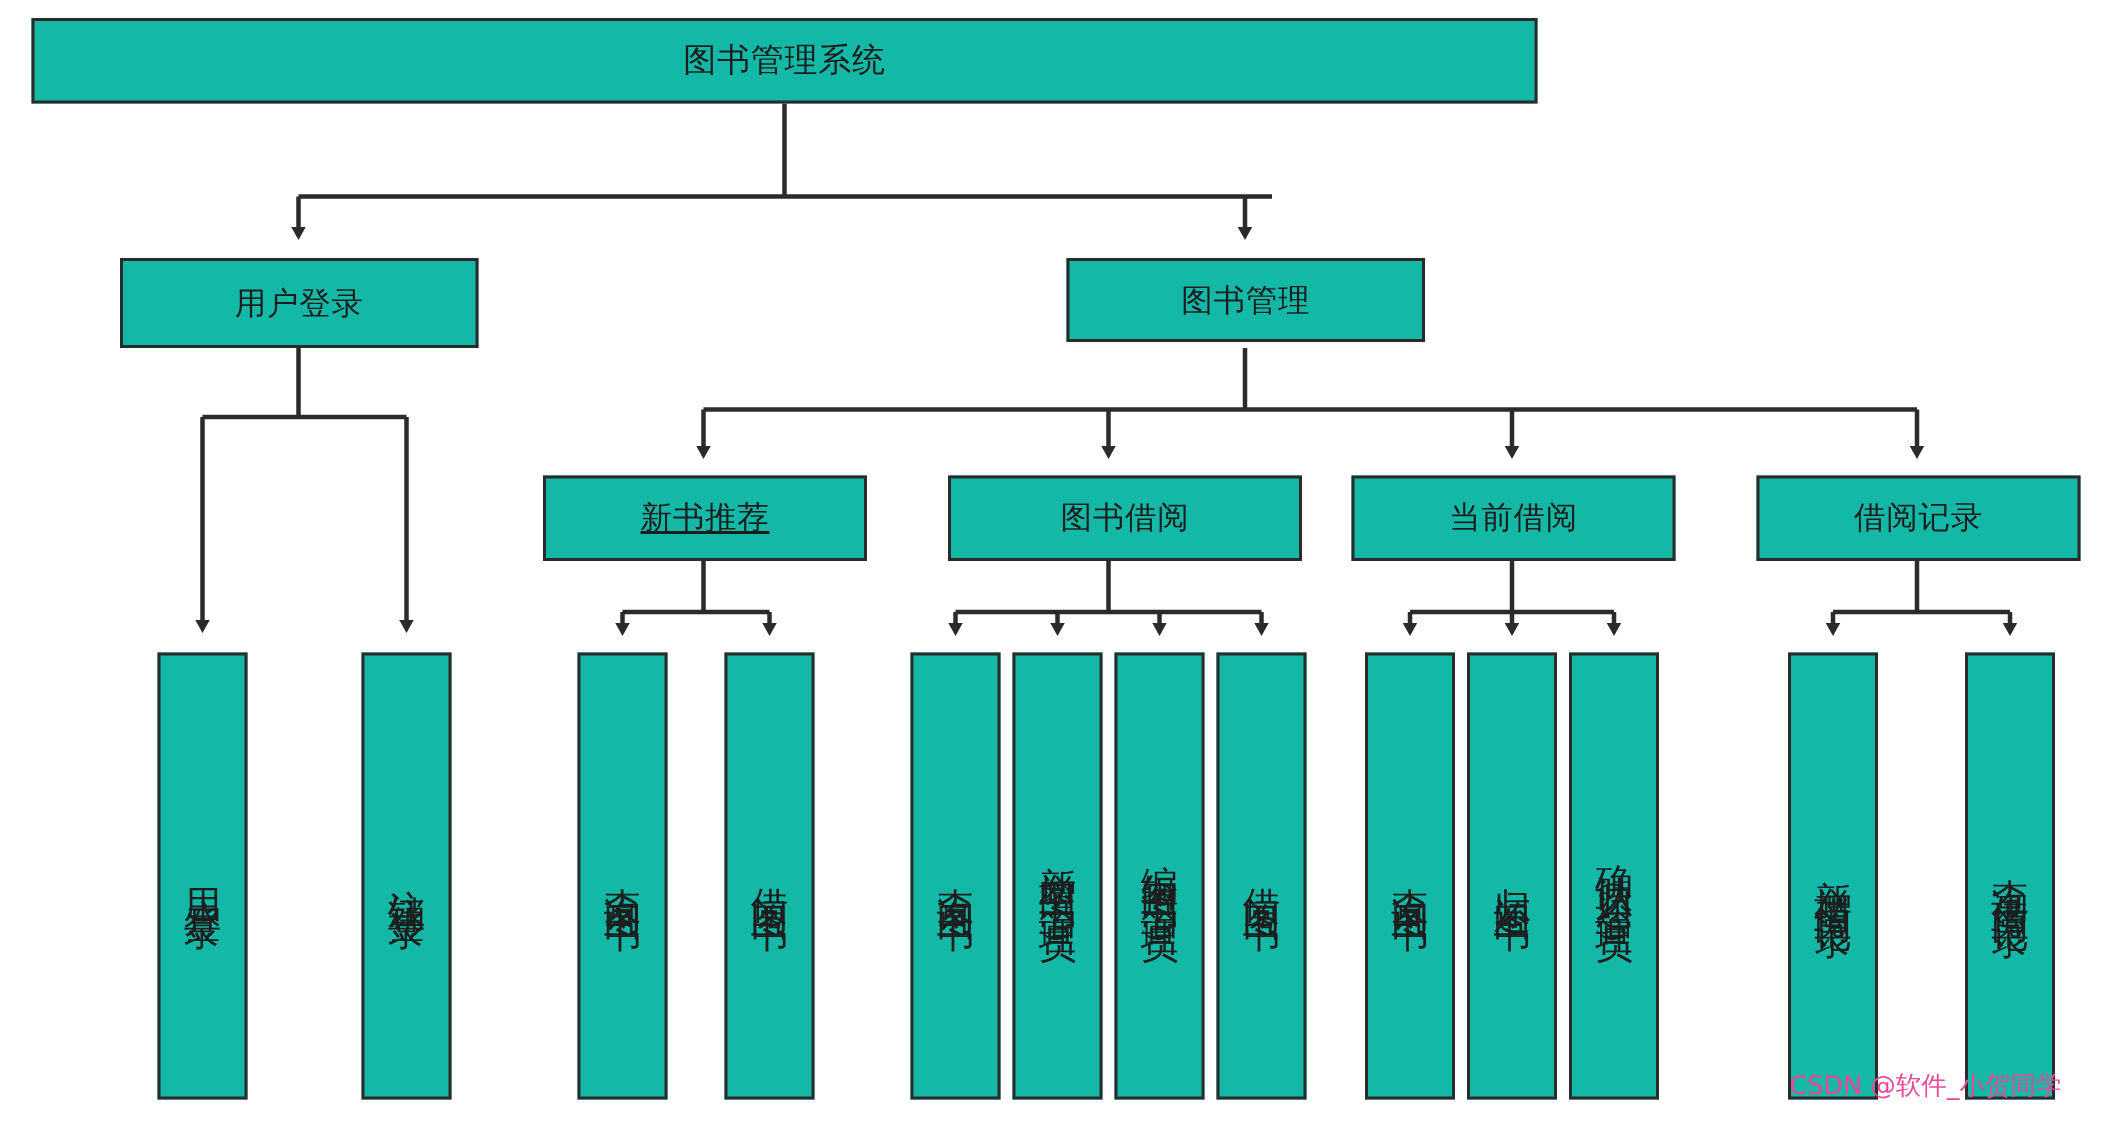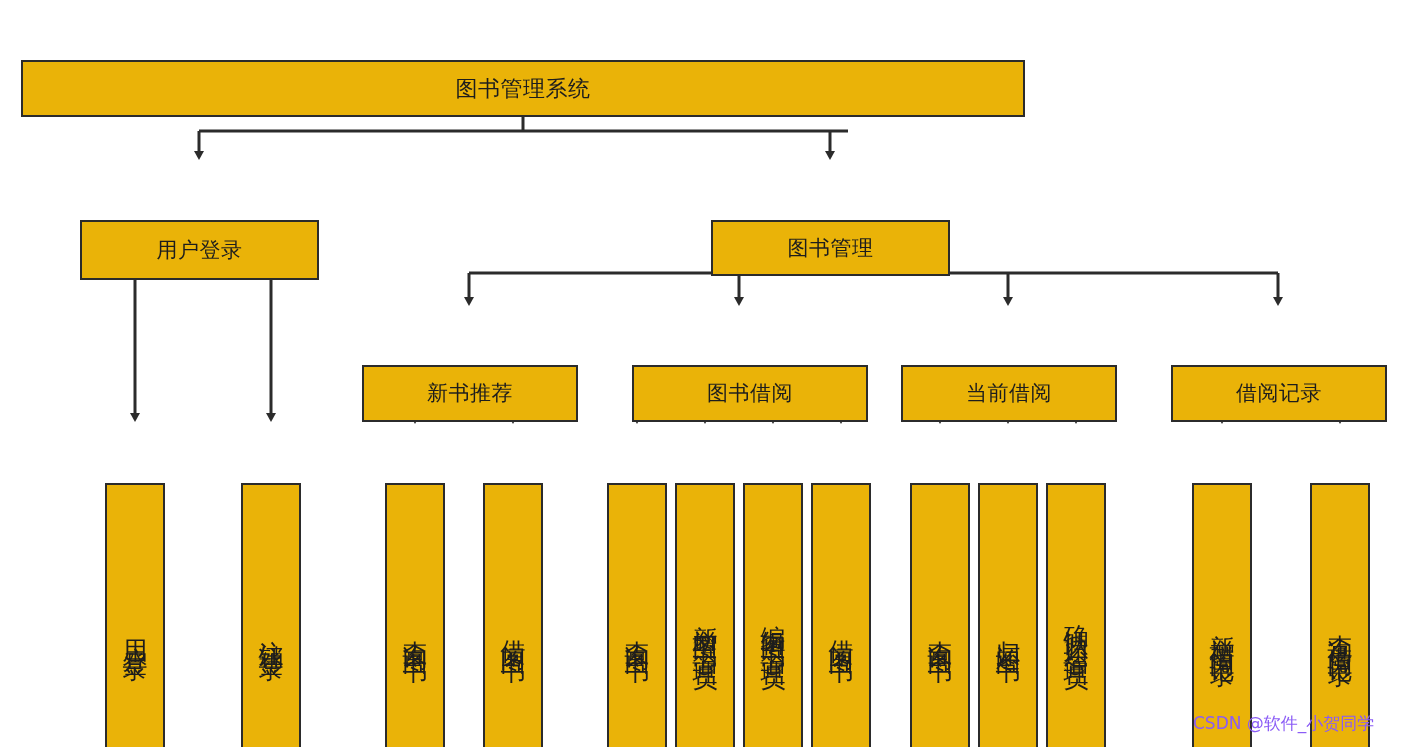--- a/index.html
+++ b/index.html
@@ -22,28 +22,27 @@
     position: absolute;
     left: 0;
     top: 0;
     width: 1405px;
     height: 747px;
     pointer-events: none;
   }
   .node {
     position: absolute;
     box-sizing: border-box;
-    background: #eab308;
+    background: #14b8a6;
     border: 2.5px solid #2b2b2b;
     display: flex;
     align-items: center;
     justify-content: center;
     color: #1d1d1d;
     z-index: 2;
-    margin-top: 48px;
   }
   .node-label {
     display: block;
     text-align: center;
     line-height: 1.18;
     color: #1d1d1d;
     white-space: pre-line;
   }
   
   .node.horiz .node-label {
@@ -65,21 +64,21 @@
     font-size: 25px;
     line-height: 1.0;
     letter-spacing: 6px;
     max-height: 280px;
   }
   .watermark {
     position: absolute;
     left: 1193px;
     top: 712px;
     font-size: 17px;
-    color: #8b5cf6;
+    color: #ec4899;
     white-space: nowrap;
     z-index: 5;
     font-family: "DejaVu Sans", "Liberation Sans", sans-serif;
   }
 </style>
 </head>
 <body>
 
 <div id="canvas">
 
@@ -138,21 +137,21 @@
   </div>
 
   <div class="node horiz" style="left:80px; top:172px; width:239px; height:60px;">
     <span class="node-label">用户登录</span>
   </div>
 
   <div class="node horiz" style="left:711px; top:172px; width:239px; height:56px;">
     <span class="node-label">图书管理</span>
   </div>
 
-  <div class="node horiz" style="left:362px; top:317px; width:216px; height:57px;">
+  <div class="node horiz" style="left:362px; top:317px; width:216px; height:57px;text-decoration:underline;">
     <span class="node-label">新书推荐</span>
   </div>
 
   <div class="node horiz" style="left:632px; top:317px; width:236px; height:57px;">
     <span class="node-label">图书借阅</span>
   </div>
 
   <div class="node horiz" style="left:1171px; top:317px; width:216px; height:57px;">
     <span class="node-label">借阅记录</span>
   </div>

